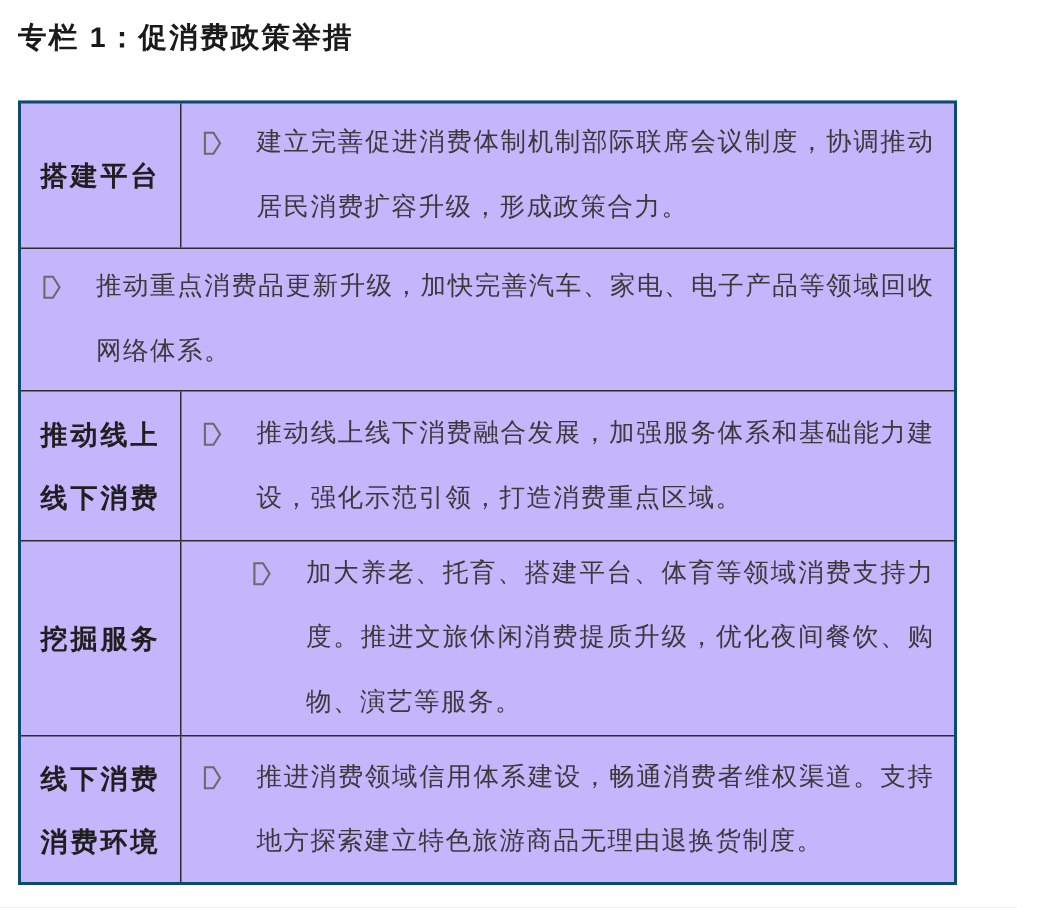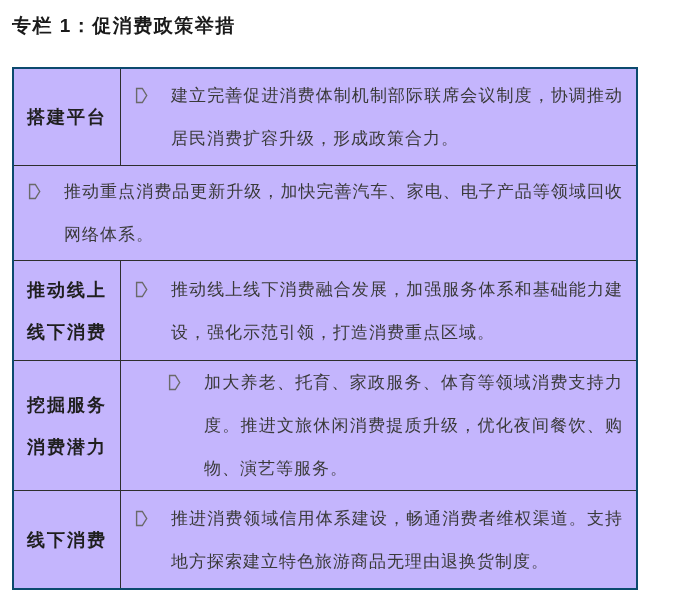--- a/index.html
+++ b/index.html
@@ -132,37 +132,37 @@
           </svg>
         </span>
         <div class="content-text">推动线上线下消费融合发展，加强服务体系和基础能力建设，强化示范引领，打造消费重点区域。</div>
       </div>
     </div>
   </div>
 
   <div class="row">
     <div class="label-cell">
       <div class="label-line">挖掘服务</div>
-      <div class="label-line">消费潜力</div>
     </div>
     <div class="content-cell">
       <div class="content-inner">
         <span class="bullet">
           <svg width="13" height="17" viewBox="0 0 13 17" aria-hidden="true">
             <path d="M1.6 1.5 L7.3 1.5 L11.7 8.5 L7.3 15.5 L1.6 15.5 Z" fill="none" stroke="#6a6a6a" stroke-width="1.4" stroke-linejoin="miter"></path>
           </svg>
         </span>
-        <div class="content-text">加大养老、托育、家政服务、体育等领域消费支持力度。推进文旅休闲消费提质升级，优化夜间餐饮、购物、演艺等服务。</div>
+        <div class="content-text">加大养老、托育、搭建平台、体育等领域消费支持力度。推进文旅休闲消费提质升级，优化夜间餐饮、购物、演艺等服务。</div>
       </div>
     </div>
   </div>
 
   <div class="row">
     <div class="label-cell">
       <div class="label-line">线下消费</div>
+      <div class="label-line">消费环境</div>
     </div>
     <div class="content-cell">
       <div class="content-inner">
         <span class="bullet">
           <svg width="13" height="17" viewBox="0 0 13 17" aria-hidden="true">
             <path d="M1.6 1.5 L7.3 1.5 L11.7 8.5 L7.3 15.5 L1.6 15.5 Z" fill="none" stroke="#6a6a6a" stroke-width="1.4" stroke-linejoin="miter"></path>
           </svg>
         </span>
         <div class="content-text">推进消费领域信用体系建设，畅通消费者维权渠道。支持地方探索建立特色旅游商品无理由退换货制度。</div>
       </div>

